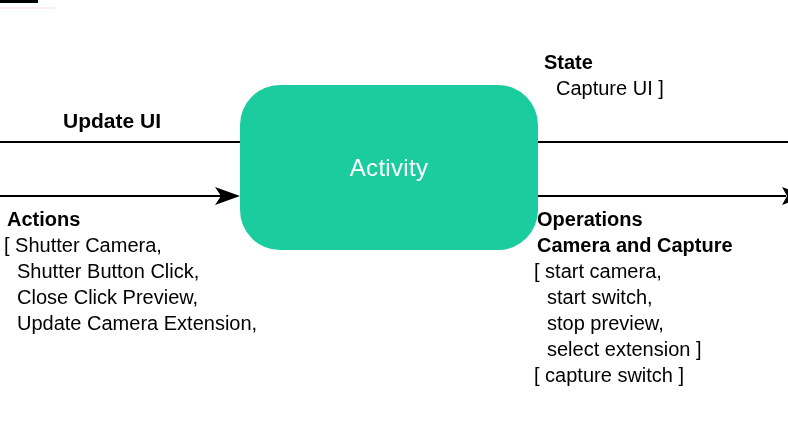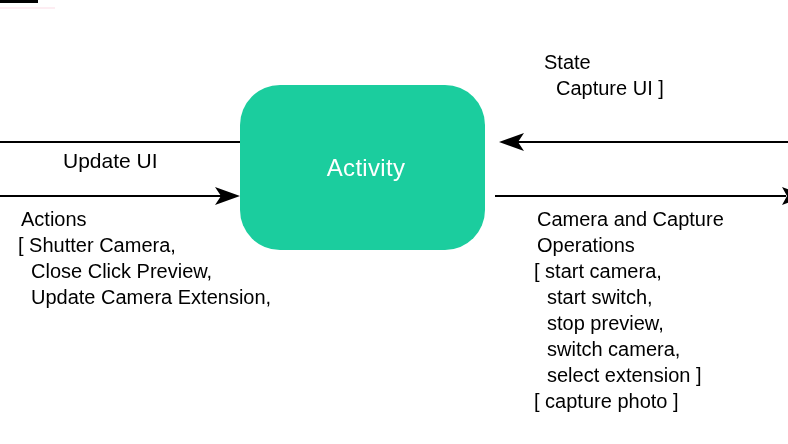--- a/index.html
+++ b/index.html
@@ -26,48 +26,46 @@
   }
 
   .lines-layer {
     left: 0; top: 0;
     width: 788px; height: 444px;
     pointer-events: none;
   }
 
   .activity-box {
     left: 240px; top: 85px;
-    width: 238px; height: 165px;
+    width: 298px; height: 165px;
     border-radius: 40px;
     display: flex;
     align-items: center;
     justify-content: center;
     font-size: 24px;
     letter-spacing: 0.3px;
-    padding-left: 7px;
   }
 
   .label-update-ui {
     left: 63px; top: 109px;
     font-size: 21px;
-    font-weight: normal;
+    font-weight: bold;
     white-space: nowrap;
-    margin-top: 40px;
   }
 
   .text-block {
     font-size: 20px;
     line-height: 26px;
     white-space: nowrap;
   }
-  .block-actions { left: 18px; top: 206px; }
+  .block-actions { left: 4px; top: 206px; }
   .block-state   { left: 543px; top: 49px; }
   .block-ops     { left: 534px; top: 206px; }
 
-  .block-title { font-weight: normal; padding-left: 3px; }
+  .block-title { font-weight: bold; padding-left: 3px; }
   .indent { padding-left: 13px; }
 </style>
 </head>
 <body>
 
 <div class="stage">
 
   <div class="abs crop-bar-black"></div>
   <div class="abs crop-bar-pink"></div>
 
@@ -91,33 +89,33 @@
 
   <div class="abs activity-box" style="background: rgb(27, 205, 158); color: rgb(255, 255, 255);">
     <span>Activity</span>
   </div>
 
   <div class="abs label-update-ui">Update UI</div>
 
   <div class="abs text-block block-actions">
     <div class="block-title">Actions</div>
     <div>[ Shutter Camera,</div>
+    <div class="indent">Shutter Button Click,</div>
     <div class="indent">Close Click Preview,</div>
     <div class="indent">Update Camera Extension,</div>
   </div>
 
   <div class="abs text-block block-state">
     <div class="block-title" style="padding-left:1px;">State</div>
     <div class="indent">Capture UI ]</div>
   </div>
 
   <div class="abs text-block block-ops">
+    <div class="block-title">Operations</div>
     <div class="block-title">Camera and Capture</div>
-    <div class="block-title">Operations</div>
     <div>[ start camera,</div>
     <div class="indent">start switch,</div>
     <div class="indent">stop preview,</div>
-    <div class="indent">switch camera,</div>
     <div class="indent">select extension ]</div>
-    <div>[ capture photo ]</div>
+    <div>[ capture switch ]</div>
   </div>
 
 </div>
 
 </body></html>

